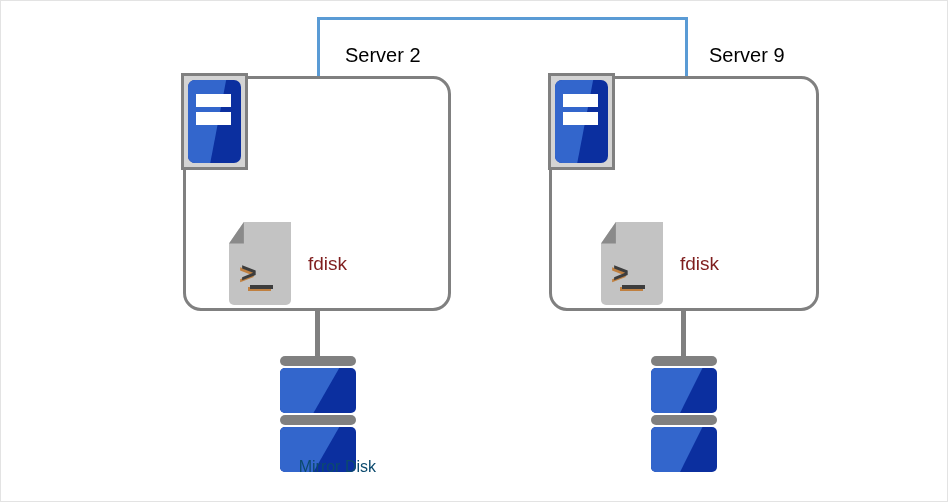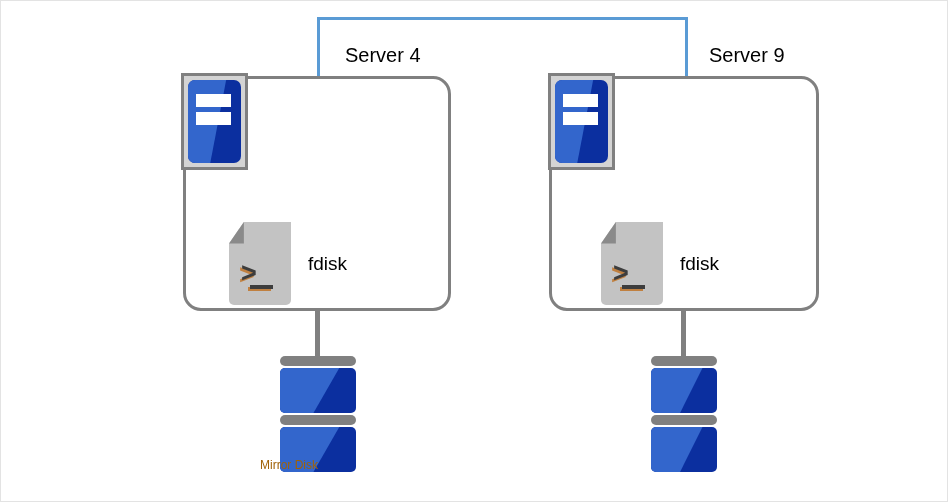--- a/index.html
+++ b/index.html
@@ -133,21 +133,21 @@
     position: absolute;
     left: 21px;
     top: 63px;
     width: 23px;
     height: 4px;
     background: #3d3d3d;
     box-shadow: -2px 2px 0 #c08040;
   }
   .fdisk-label {
     font-size: 19px;
-    color: #000000;
+    color: #7f1d1d;
     margin-left: 17px;
     white-space: nowrap;
   }
 
   
   .connector {
     position: absolute;
     width: 5px;
     background: #808080;
   }
@@ -174,35 +174,35 @@
     position: absolute;
     left: 0;
     top: 0;
     width: 100%;
     height: 100%;
     background: #3366cc;
     clip-path: polygon(0 0, 78% 0, 44% 100%, 0 100%);
   }
   .disk-label {
     position: absolute;
-    font-size: 12px;
-    color: #a16207;
+    font-size: 16px;
+    color: #0c4a6e;
     white-space: nowrap;
-    text-align: left;
+    text-align: right;
     line-height: 1;
   }
 </style>
 </head>
 <body>
 
 <div id="canvas">
 
   <div class="net-bracket"></div>
 
-  <div class="server-label" style="left:344px; top:44px;">Server 4</div>
+  <div class="server-label" style="left:344px; top:44px;">Server 2</div>
 
   <div class="server-box" style="left:182px; top:75px; width:268px; height:235px;"></div>
 
   <div class="srv-icon" style="left:180px; top:72px;">
     <div class="chassis">
       <div class="bar b1"></div>
       <div class="bar b2"></div>
     </div>
   </div>
 

